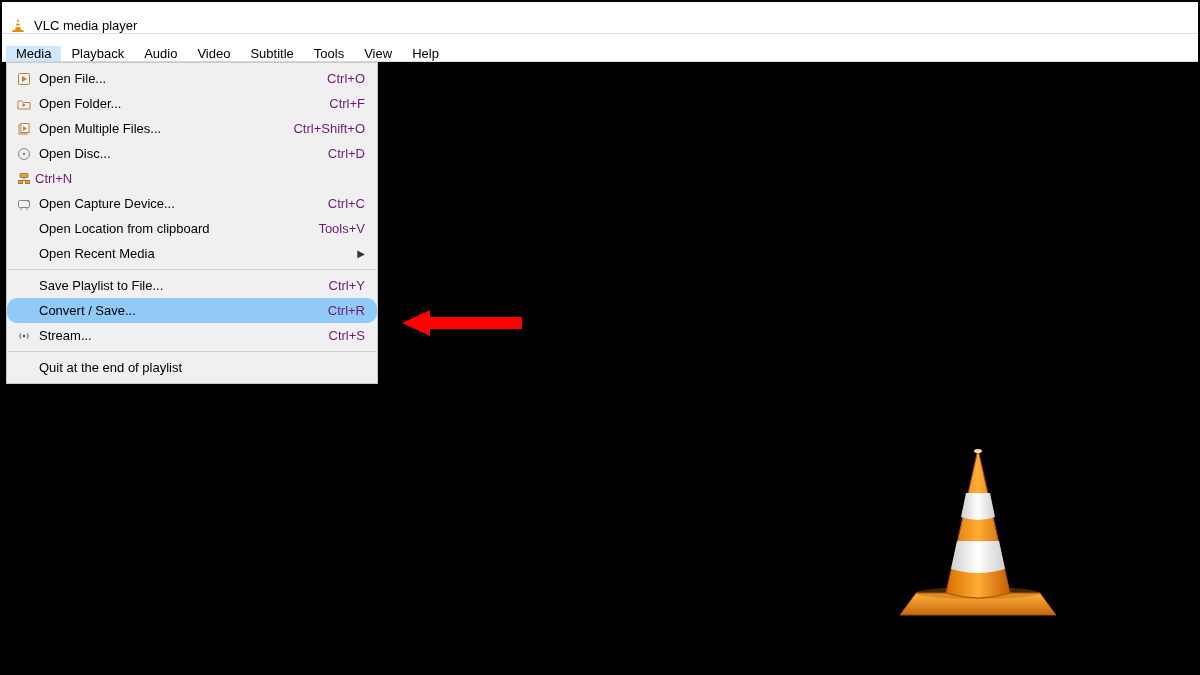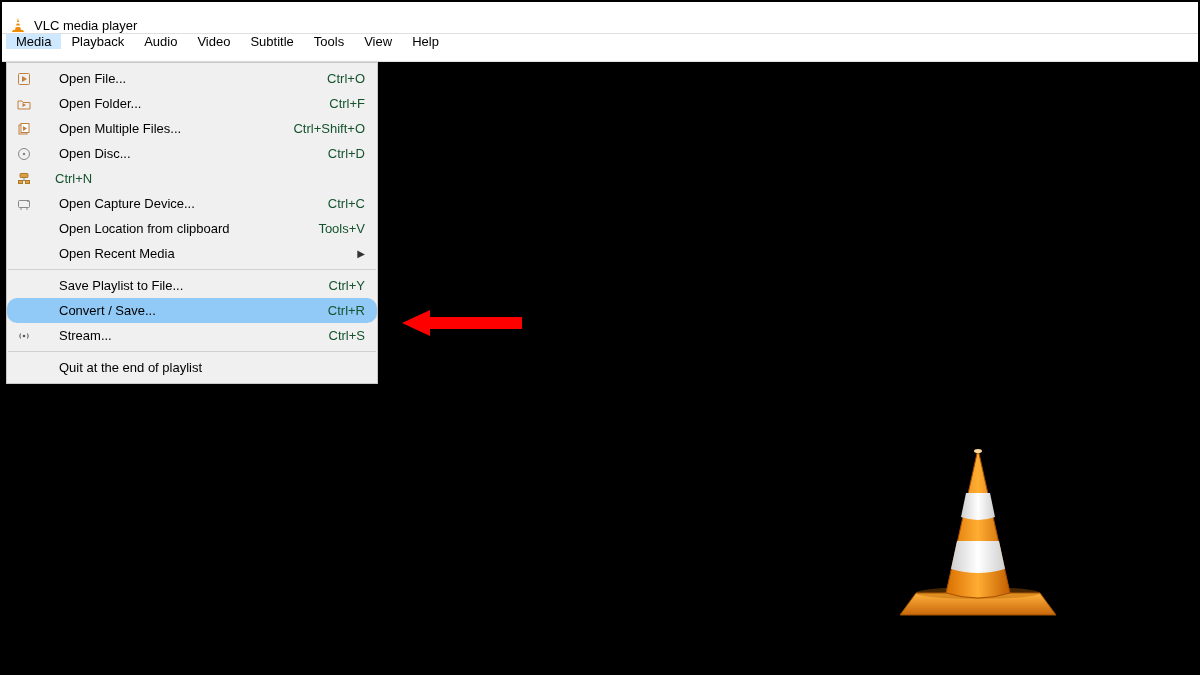--- a/index.html
+++ b/index.html
@@ -20,21 +20,21 @@
     align-items: flex-end;
     padding: 0 8px;
     gap: 8px;
     border-bottom: 1px solid #e0e0e0;
   }
   .titlebar-title { font-size: 13px; color: #000; }
   .menubar {
     background: #fff;
     height: 28px;
     display: flex;
-    align-items: flex-start;
+    align-items: flex-end;
     padding: 0 4px;
     border-bottom: 1px solid #e0e0e0;
   }
   .menubar-item {
     padding: 0 10px;
     display: flex;
     align-items: center;
     font-size: 13px;
     cursor: default;
   }
@@ -53,31 +53,30 @@
     border: 1px solid #c8c8c8;
     box-shadow: 2px 2px 4px rgba(0,0,0,0.25);
     padding: 3px 0;
   }
   .dd-item {
     display: flex;
     align-items: center;
     height: 25px;
     padding: 0 8px 0 6px;
     cursor: default;
-    gap: 20px;
   }
   .dd-item.highlight { background: #91c9f7; border-radius: 10px; }
   .dd-icon {
     width: 22px;
     display: flex;
     justify-content: center;
     align-items: center;
   }
   .dd-label { flex: 1; padding-left: 4px; }
-  .dd-shortcut { color: #14532d; padding-right: 4px; }
+  .dd-shortcut { color: #701a75; padding-right: 4px; }
   .dd-arrow { font-size: 10px; color: #333; padding-right: 4px; }
   .dd-sep {
     height: 1px;
     background: #d0d0d0;
     margin: 3px 1px;
   }
   
   .cone-wrap {
     position: absolute;
     right: 140px;

